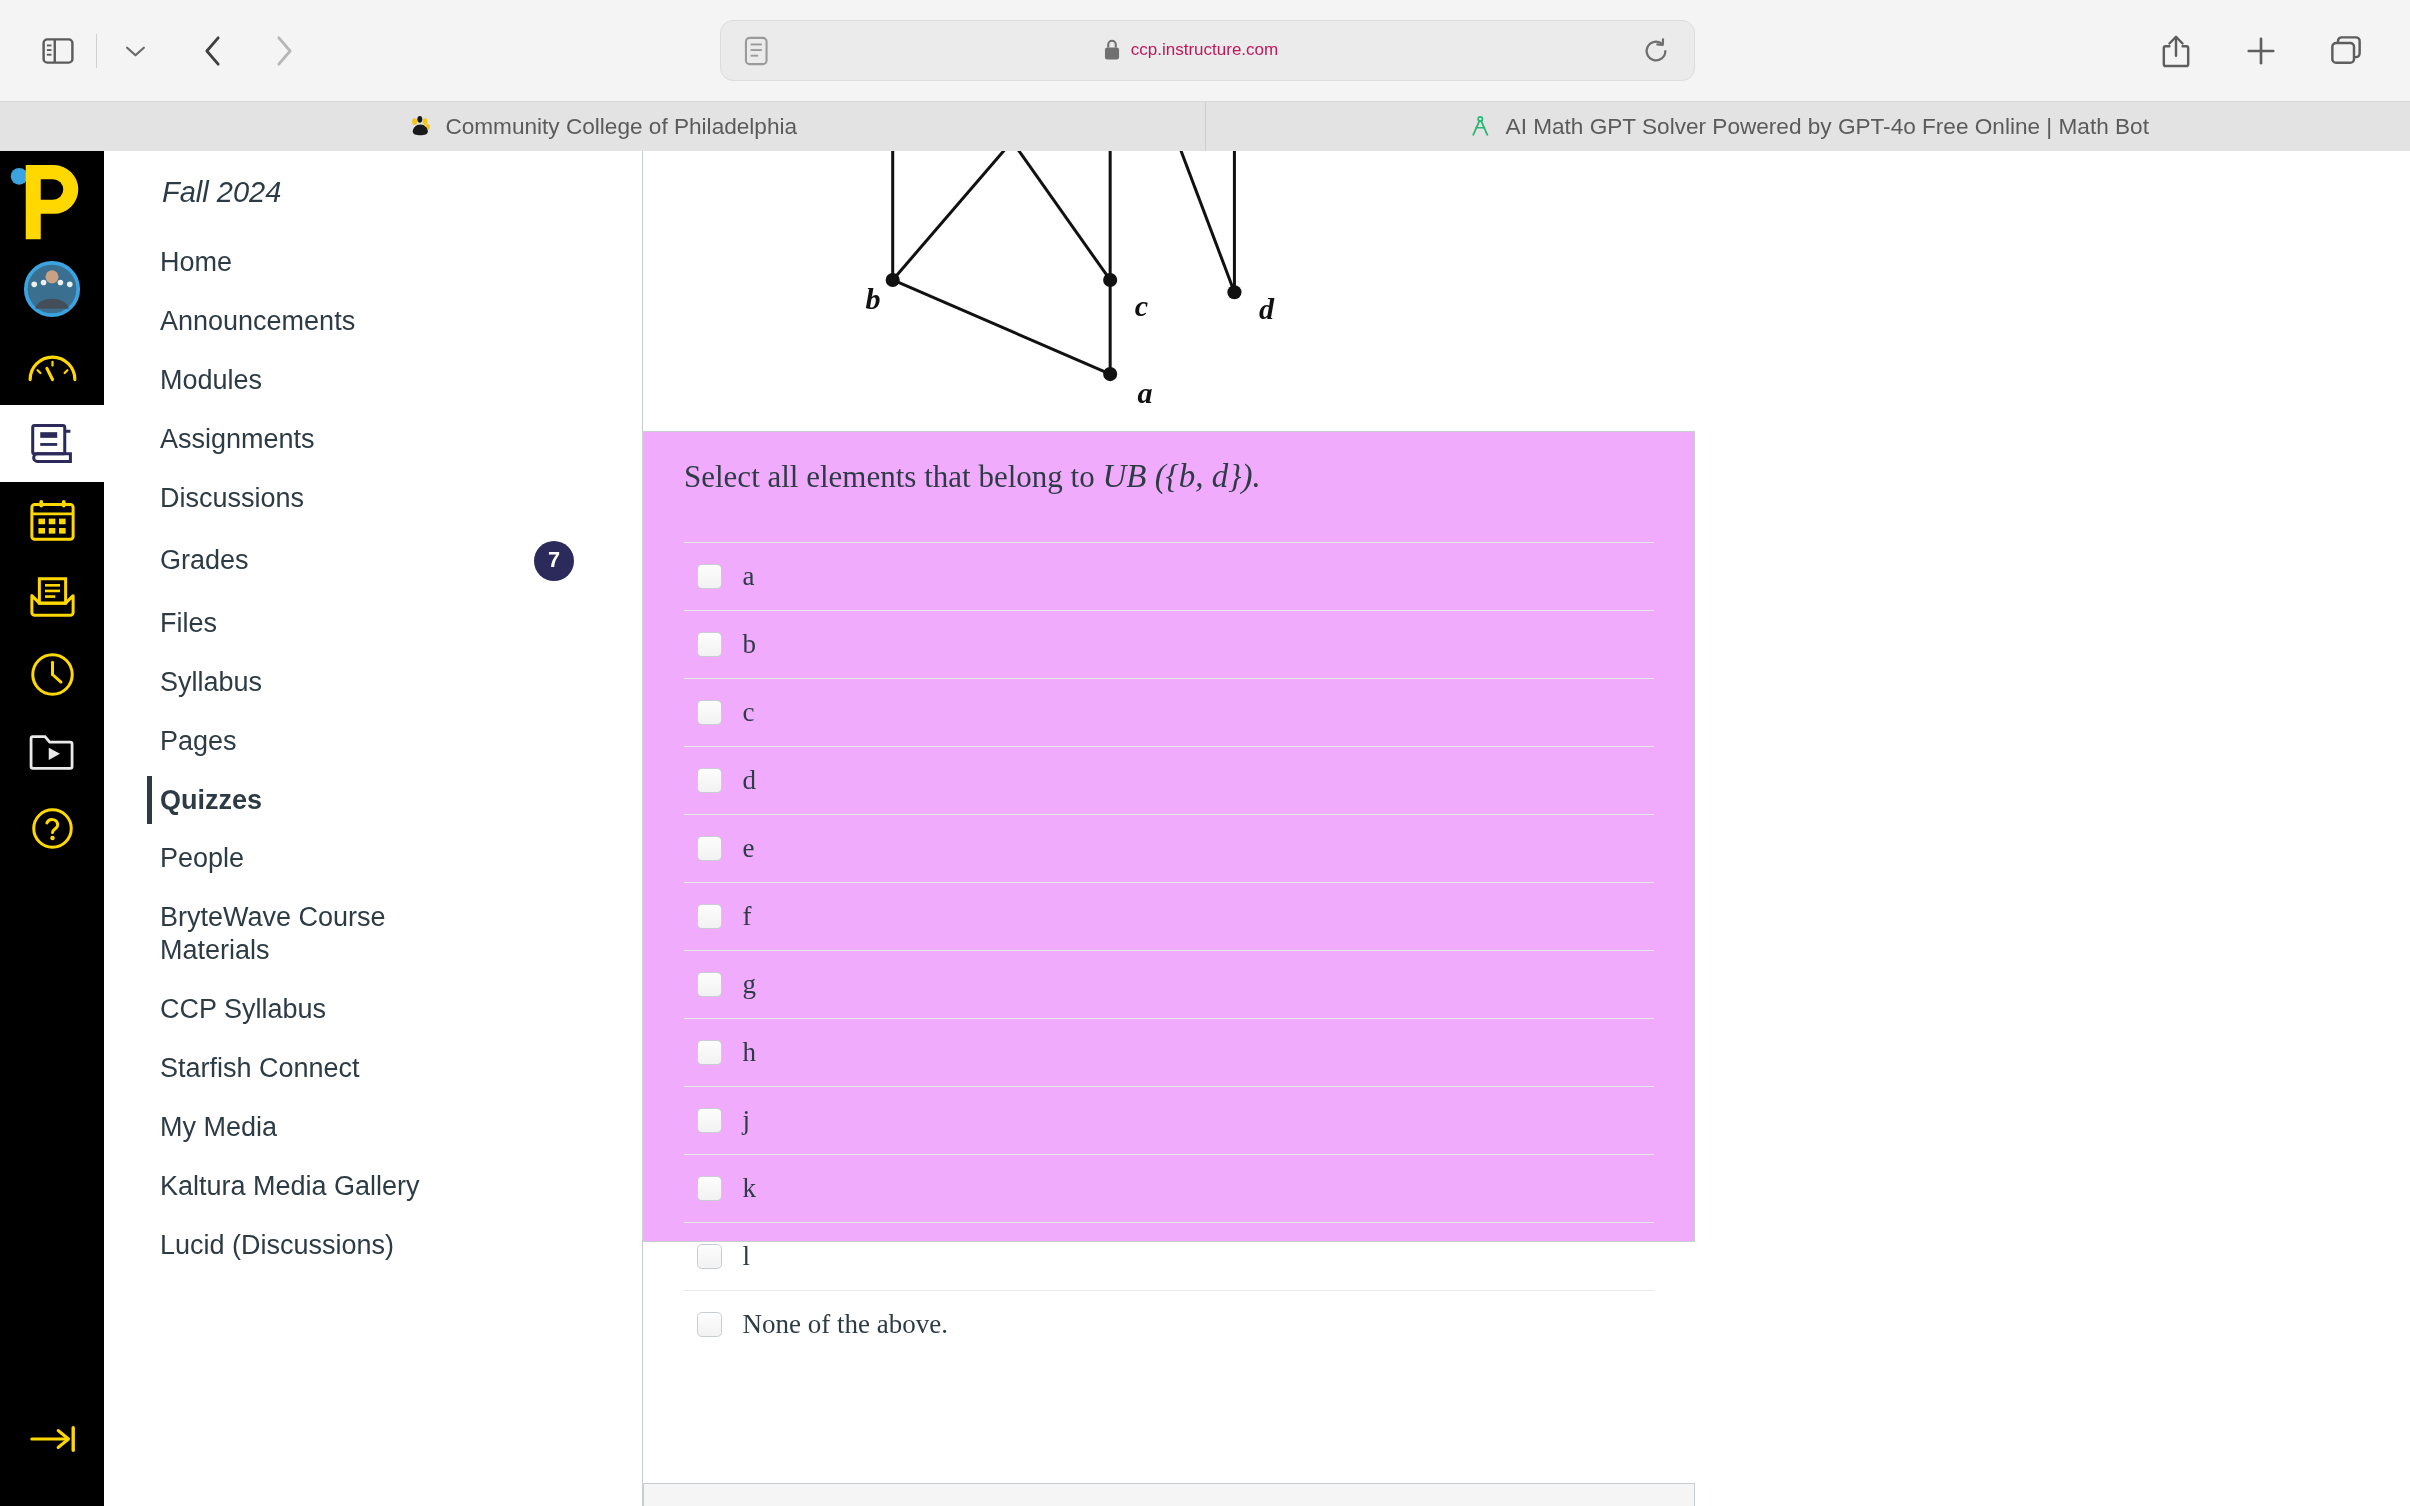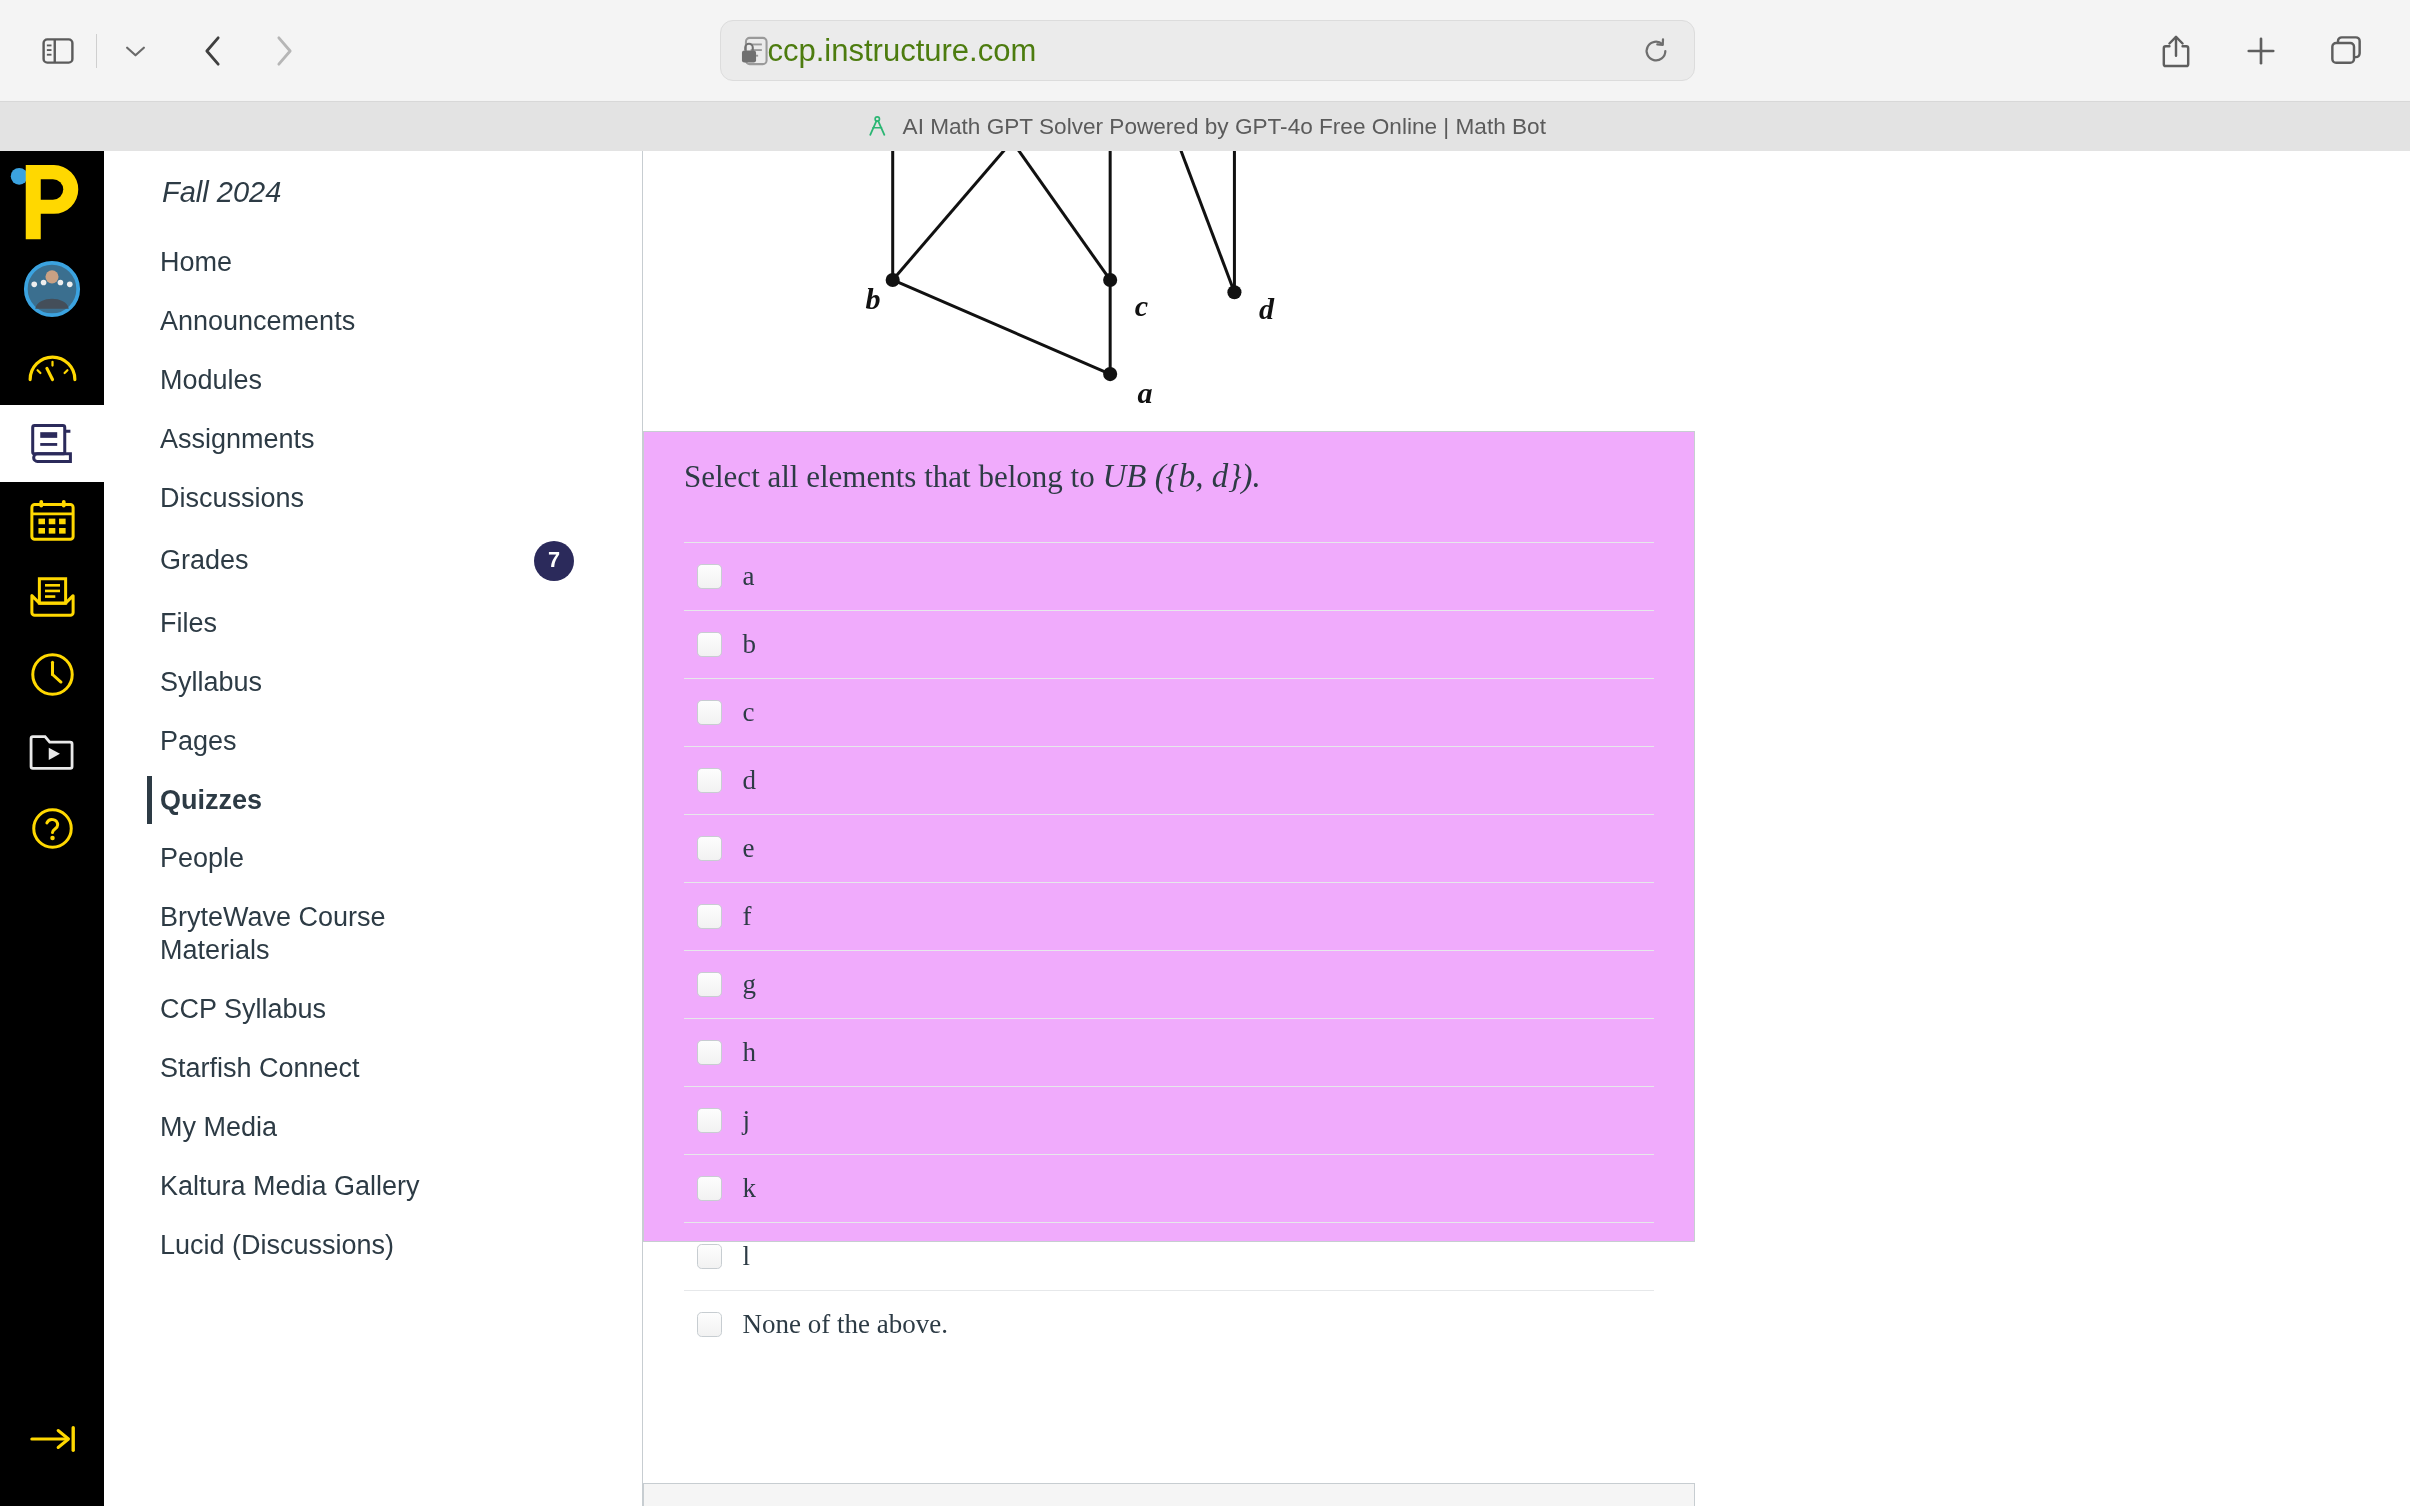--- a/index.html
+++ b/index.html
@@ -39,22 +39,22 @@
     position: absolute; left: 720px; top: 20px;
     width: 975px; height: 61px;
     background: #ebebeb;
     border: 0.9px solid #dcdcdc;
     border-radius: 13px;
     display: flex; align-items: center;
   }
   #reader-icon { margin-left: 22.6px; display:flex; align-items:center; }
   #url-text {
     flex: 1; text-align: center;
-    font-size: 31px; color: #4d7c0f;
-    display: flex; align-items: center; gap: 9.4px;
+    font-size: 17px; color: #be185d;
+    display: flex; align-items: center; justify-content: center; gap: 9.4px;
     margin-left: -28px;
   }
   #reload-icon { margin-right: 24.5px; display:flex; align-items:center; }
 
   
   #tab-strip {
     position: absolute; top: 102px; left: 0;
     width: 2411px; height: 49px;
     display: flex;
     background: #e3e3e3;
@@ -275,20 +275,32 @@
     <div id="reload-icon">
       <svg width="28" height="28" viewBox="0 0 30 30">
         <path d="M25 15 a10 10 0 1 1 -3.2 -7.3" fill="none" stroke="#6e6e6e" stroke-width="2.4" stroke-linecap="round"></path>
         <polyline points="22.5,2.5 22.2,8.4 16.4,8.0" fill="none" stroke="#6e6e6e" stroke-width="2.4" stroke-linecap="round" stroke-linejoin="round"></polyline>
       </svg>
     </div>
   </div>
 </div>
 
 <div id="tab-strip">
+  <div class="tab">
+    <span class="favicon">
+      <svg width="22.6" height="22.6" viewBox="0 0 24 24">
+        <ellipse cx="6" cy="7" rx="2.6" ry="3.6" fill="#f5c518"></ellipse>
+        <ellipse cx="11.5" cy="4.6" rx="2.6" ry="3.6" fill="#1a1a1a"></ellipse>
+        <ellipse cx="17" cy="7" rx="2.6" ry="3.6" fill="#f5c518"></ellipse>
+        <ellipse cx="20" cy="12.5" rx="2.3" ry="3" fill="#f5c518"></ellipse>
+        <path d="M12 10 C16.5 10 20 13.8 20 17.3 C20 20.6 16.5 21.6 12 21.6 C7.5 21.6 4 20.6 4 17.3 C4 13.8 7.5 10 12 10 Z" fill="#1a1a1a"></path>
+      </svg>
+    </span>
+    <span>Community College of Philadelphia</span>
+  </div>
   <div class="tab">
     <span class="favicon">
       <svg width="22.6" height="22.6" viewBox="0 0 24 24">
         <circle cx="12" cy="4.2" r="2.3" fill="none" stroke="#2bb673" stroke-width="1.8"></circle>
         <line x1="11" y1="6.4" x2="4.5" y2="21" stroke="#2bb673" stroke-width="1.9" stroke-linecap="round"></line>
         <line x1="13" y1="6.4" x2="19.5" y2="21" stroke="#2bb673" stroke-width="1.9" stroke-linecap="round"></line>
         <line x1="7.5" y1="13.5" x2="16.5" y2="13.5" stroke="#2bb673" stroke-width="1.7" stroke-linecap="round"></line>
       </svg>
     </span>
     <span>AI Math GPT Solver Powered by GPT-4o Free Online | Math Bot</span>

